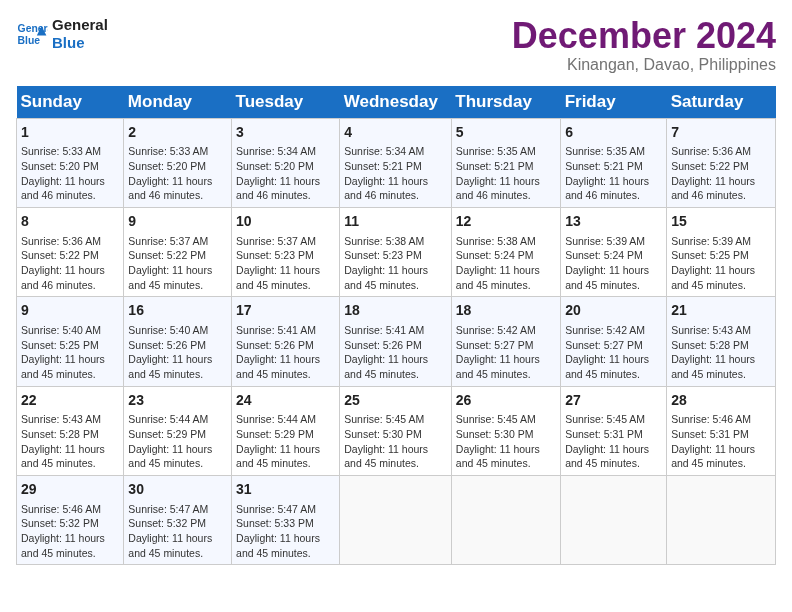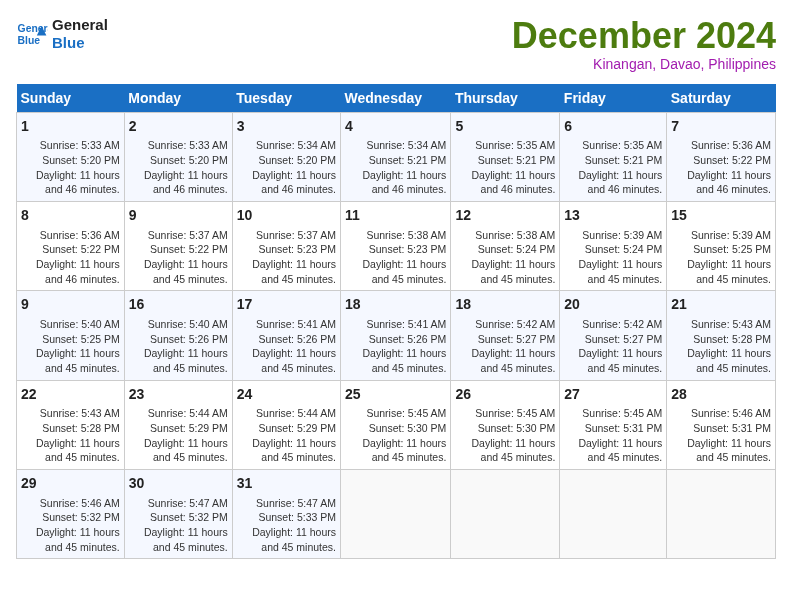--- a/index.html
+++ b/index.html
@@ -24,38 +24,38 @@
     .logo-icon {
       width: 32px;
       height: 32px;
     }
     .title-area {
       text-align: right;
     }
     .month-title {
       font-size: 36px;
       font-weight: bold;
-      color: #4d7c0f;
+      color: #701a75;
       line-height: 1.1;
     }
     .subtitle {
-      font-size: 14px;
-      color: #a21caf;
+      font-size: 16px;
+      color: #737373;
     }
     table {
       width: 100%;
       border-collapse: collapse;
       font-size: 11px;
     }
     thead tr th {
       background: #1a6fc4;
       color: #fff;
       padding: 6px 4px;
       text-align: left;
-      font-size: 14px;
+      font-size: 17px;
       font-weight: bold;
     }
     tbody tr td {
       vertical-align: top;
       padding: 4px 4px;
       border: 1px solid #ccc;
       width: 113px;
       min-height: 80px;
       background: #fff;
       line-height: 1.4;
@@ -69,21 +69,20 @@
     .day-num {
       font-size: 14px;
       font-weight: bold;
       color: #222;
       display: block;
       margin-bottom: 2px;
     }
     .day-info {
       color: #333;
       font-size: 10.5px;
-      text-align: right;
     }
     .empty-cell {
       background: #f9f9f9 !important;
     }
   </style>
 </head>
 <body>
 
 <div class="header-area">
   <div class="logo">

